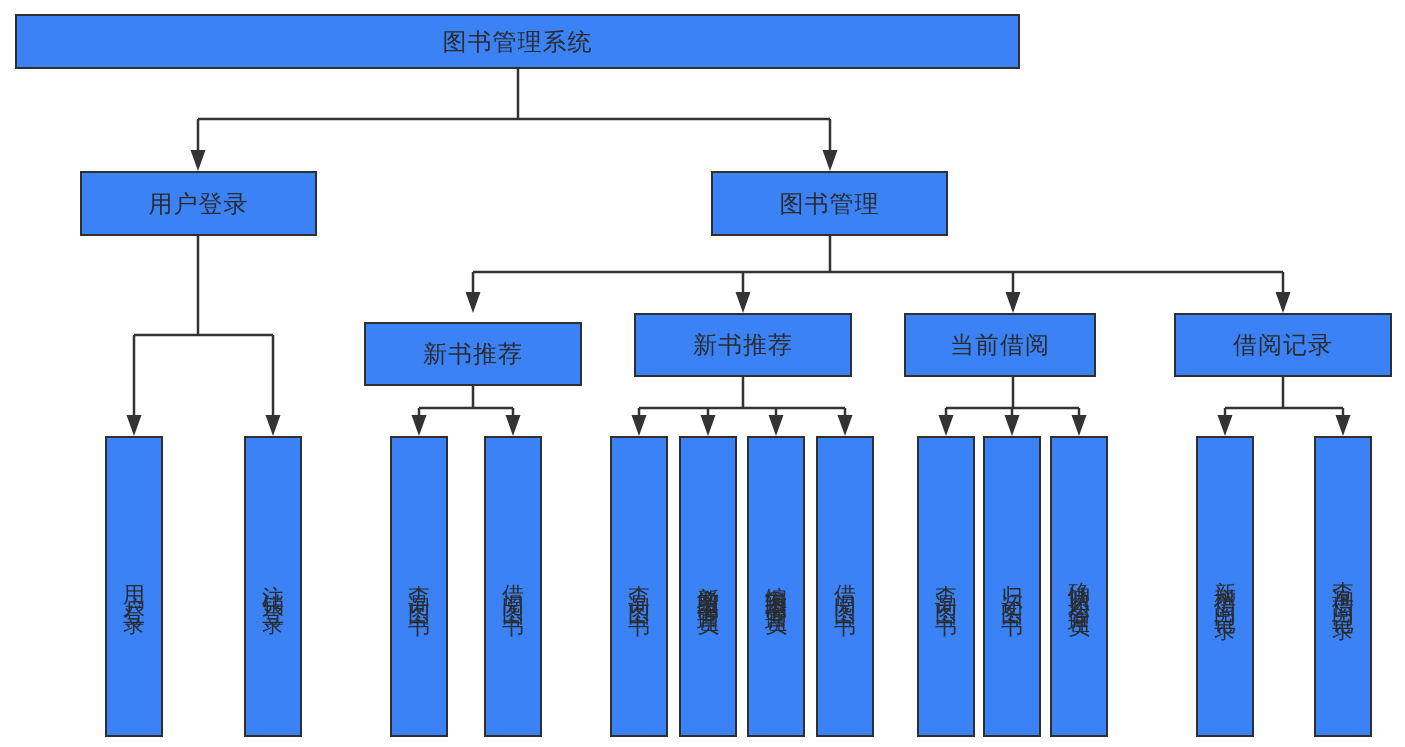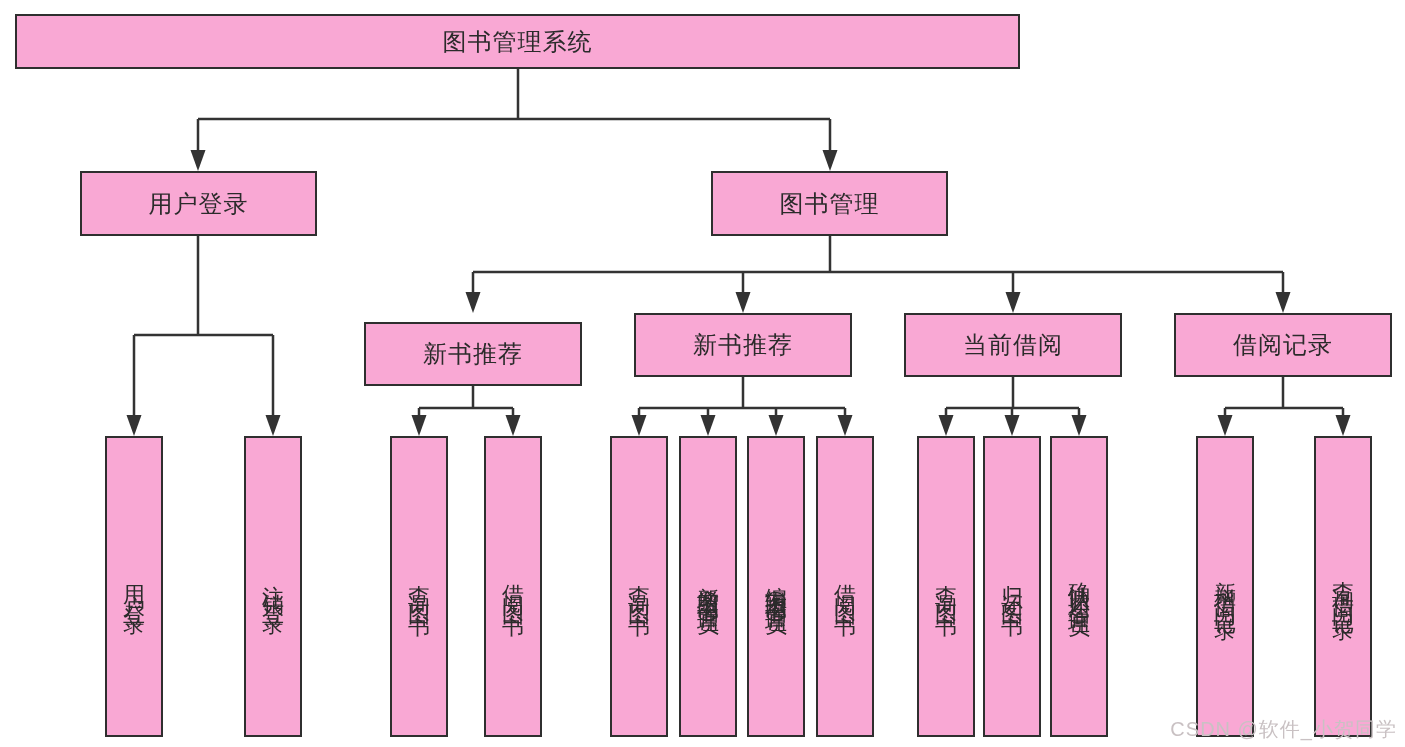--- a/index.html
+++ b/index.html
@@ -3,21 +3,21 @@
 <meta charset="utf-8">
 <style>
   html,body{margin:0;padding:0;background:#ffffff;}
   .stage{
     position:relative;width:1405px;height:747px;background:#ffffff;
     overflow:hidden;font-family:"Liberation Sans","DejaVu Sans",sans-serif;
   }
   .connectors{position:absolute;left:0;top:0;width:1405px;height:747px;}
   .node{
     position:absolute;box-sizing:border-box;border:2.5px solid #2f2f2f;
-    background:#f9a8d4;display:flex;align-items:center;justify-content:center;
+    background:#3b82f6;display:flex;align-items:center;justify-content:center;
     color:#2b2b2b;
   }
   .hnode{font-size:24px;letter-spacing:1px;}
   .vnode span{
     writing-mode:vertical-rl;text-orientation:mixed;
     font-size:22px;line-height:58px;white-space:nowrap;
   }
   .ls10 span{letter-spacing:10px;}
   .ls8  span{letter-spacing:8px;}
   .ls5  span{letter-spacing:5px;}
@@ -82,21 +82,21 @@
   <div class="node hnode" style="left:711px;top:171px;width:237px;height:65px;">
       <span>图书管理</span>
     </div>
 
   <div class="node hnode" style="left:364px;top:322px;width:218px;height:64px;">
       <span>新书推荐</span>
     </div>
   <div class="node hnode" style="left:634px;top:313px;width:218px;height:64px;">
       <span>新书推荐</span>
     </div>
-  <div class="node hnode" style="left:904px;top:313px;width:218px;height:64px;text-align:center;">
+  <div class="node hnode" style="left:904px;top:313px;width:192px;height:64px;text-align:center;">
       <span>当前借阅</span>
     </div>
   <div class="node hnode" style="left:1174px;top:313px;width:218px;height:64px;">
       <span>借阅记录</span>
     </div>
 
   <div class="node vnode ls10" style="left:105px;top:436px;width:58px;height:301px;">
       <span>用户登录</span>
     </div>
   <div class="node vnode ls10" style="left:244px;top:436px;width:58px;height:301px;">
@@ -133,15 +133,14 @@
       <span>确认归还（管理员）</span>
     </div>
 
   <div class="node vnode ls8" style="left:1196px;top:436px;width:58px;height:301px;">
       <span>新增借阅记录</span>
     </div>
   <div class="node vnode ls8" style="left:1314px;top:436px;width:58px;height:301px;">
       <span>查询借阅记录</span>
     </div>
 
-  <div class="watermark">CSDN @软件_小贺同学</div>
 
 </div>
 
 </body></html>

